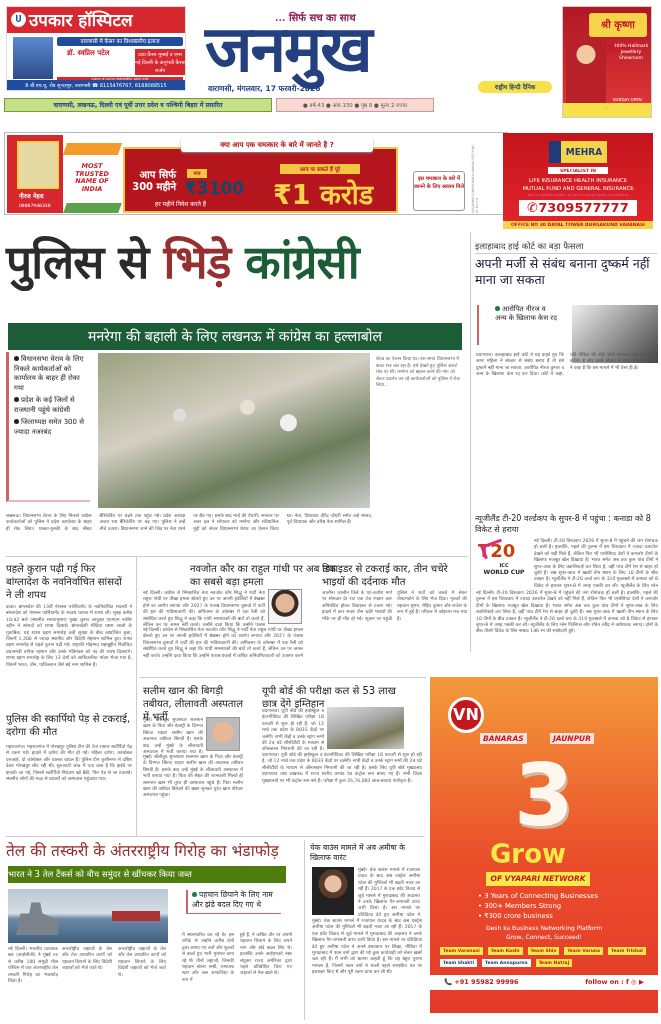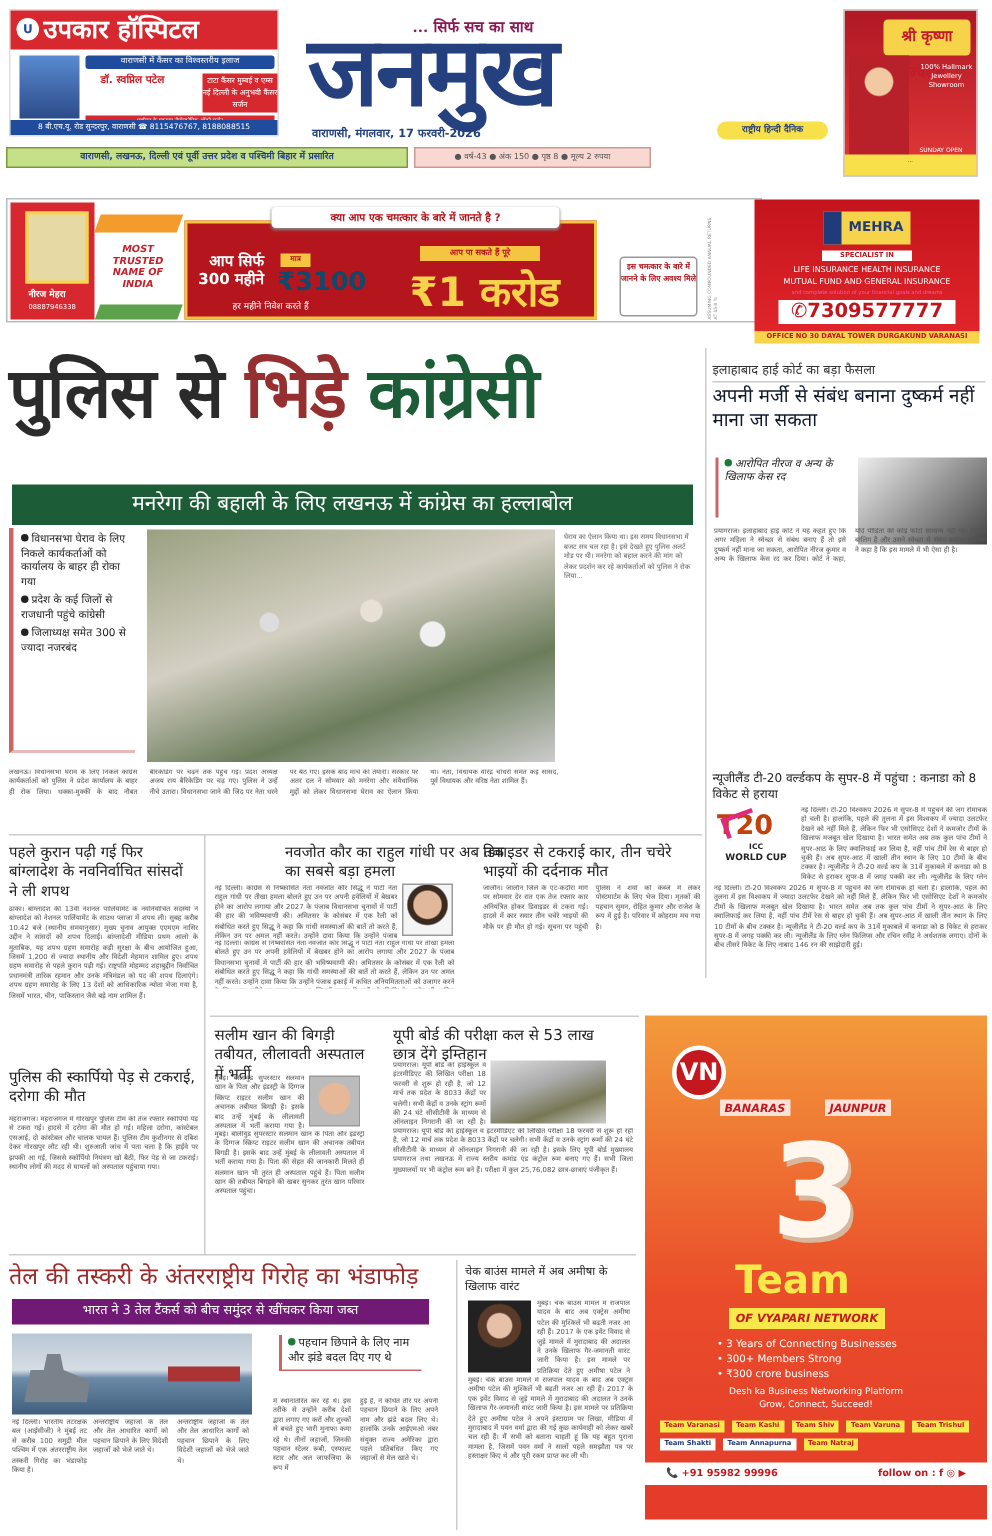--- a/index.html
+++ b/index.html
@@ -78,21 +78,21 @@
   #main-photo { left: 98px; top: 353px; width: 272px; height: 155px; background:
       radial-gradient(circle at 30% 40%, #ddd 0 6px, transparent 7px),
       radial-gradient(circle at 55% 35%, #e7e0d4 0 7px, transparent 8px),
       radial-gradient(circle at 70% 45%, #f0f0f0 0 8px, transparent 9px),
       linear-gradient(160deg, #9aa17f, #d4cfc3 40%, #6b7d5b 70%, #ccc); }
   #main-right-text { left: 376px; top: 356px; width: 88px; }
 
   
   #hc-kicker { left: 475px; top: 240px; width: 182px; font-size: 8.5px; color: #333; border-bottom: 1px solid #ccc; padding-bottom: 2px; }
   #hc-title { left: 475px; top: 256px; width: 182px; font-size: 12.5px; line-height: 16px; color: #0f172a; }
-  #hc-bullet { left: 477px; top: 305px; width: 80px; height: 40px; border-left: 2px solid #c66; padding-left: 4px; font-size: 7px; line-height: 8.5px; font-style: italic; }
+  #hc-bullet { left: 477px; top: 305px; width: 80px; height: 40px; border-left: 2px solid #c66; padding-left: 16px; font-size: 7px; line-height: 8.5px; }
   #hc-bullet .g { display: inline-block; width: 5px; height: 5px; border-radius: 50%; background: #1c7a3a; margin-right: 2px; }
   #hc-photo { left: 572px; top: 305px; width: 86px; height: 58px; background: linear-gradient(135deg, #eee, #888 60%, #444); }
 
   #t20-title { left: 475px; top: 513px; width: 182px; font-size: 8px; line-height: 11px; color: #222; }
   #t20-logo { left: 478px; top: 540px; width: 52px; height: 46px; }
   #t20-logo .n { font-size: 18px; font-weight: bold; color: #c2410c; text-align: left; line-height: 22px; }
   #t20-logo .icc { font-size: 5px; text-align: center; color: #222; font-weight: bold; }
   #t20-logo .wc { font-size: 6px; text-align: center; color: #222; font-weight: bold; }
   #t20-logo .sw { position: absolute; left: 4px; top: 2px; width: 22px; height: 14px; border-top: 3px solid #e0287d; border-left: 3px solid #e0287d; transform: rotate(-20deg); }
 
@@ -119,21 +119,21 @@
   #ad-vyapari .of { position: absolute; left: 56px; top: 195px; width: 104px; height: 14px; background: #f7e94a; color: #c4181f; font-size: 7.5px; line-height: 14px; text-align: center; font-style: italic; font-weight: bold; }
   #ad-vyapari .pts { position: absolute; left: 48px; top: 214px; font-size: 6.8px; line-height: 10px; }
   #ad-vyapari .desh { position: absolute; left: 0; top: 246px; width: 100%; text-align: center; font-size: 6px; line-height: 9px; }
   #ad-vyapari .teams { position: absolute; left: 10px; top: 270px; width: 210px; display: flex; flex-wrap: wrap; gap: 4px 5px; }
   #ad-vyapari .team { height: 8px; padding: 0 3px; font-size: 4.5px; line-height: 8px; background: #f7e94a; color: #c4181f; font-weight: bold; }
   #ad-vyapari .team.w { background: #fff; color: #1f3b7a; }
   #ad-vyapari .foot { position: absolute; left: 0; top: 298px; width: 100%; height: 15px; background: #fff; color: #c4181f; font-size: 6.5px; line-height: 15px; font-weight: bold; padding: 0 14px; display: flex; justify-content: space-between; }
 
   
   #oil-title { left: 6px; top: 840px; width: 290px; font-size: 15.5px; line-height: 22px; color: #9a2a2a; }
-  #oil-sub { left: 8px; top: 866px; width: 278px; height: 17px; background: #701a75; color: #fff; font-size: 8.5px; line-height: 17px; text-align: center; }
+  #oil-sub { left: 8px; top: 866px; width: 278px; height: 17px; background: #4d7c0f; color: #fff; font-size: 8.5px; line-height: 17px; text-align: left; }
   #oil-photo { left: 8px; top: 889px; width: 160px; height: 54px; background: linear-gradient(180deg, #b9c8d6 0%, #d6dde4 45%, #6a8aa8 55%, #3f5f7d 100%); }
   #oil-photo .ship { position: absolute; left: 8px; top: 10px; width: 44px; height: 36px; background: #7a838c; clip-path: polygon(0 100%, 10% 40%, 30% 40%, 35% 10%, 55% 10%, 60% 40%, 100% 60%, 95% 100%); }
   #oil-photo .tank { position: absolute; left: 104px; top: 22px; width: 48px; height: 10px; background: #a33; }
   #oil-bullet { left: 186px; top: 890px; width: 95px; border-left: 2px solid #c66; border-bottom: 1px solid #c66; padding: 0 0 3px 4px; font-size: 7.5px; line-height: 10px; }
   #oil-bullet .g { display: inline-block; width: 5px; height: 5px; border-radius: 50%; background: #1c7a3a; margin-right: 2px; }
 
   #cheque-title { left: 310px; top: 843px; width: 110px; font-size: 7.5px; line-height: 10px; color: #222; }
   #cheque-photo { left: 312px; top: 867px; width: 42px; height: 48px; background: radial-gradient(circle at 50% 35%, #e7c0a8 0 8px, #5a3a28 9px 14px, #222 15px); }
 </style>
 </head>
@@ -261,21 +261,21 @@
 <div id="up-title" class="abs h2">यूपी बोर्ड की परीक्षा कल से 53 लाख छात्र देंगे इम्तिहान</div>
 <div class="abs small" style="left:262px;top:708px;width:62px;height:42px;overflow:hidden;">प्रयागराज। यूपी बोर्ड की हाईस्कूल व इंटरमीडिएट की लिखित परीक्षा 18 फरवरी से शुरू हो रही है, जो 12 मार्च तक प्रदेश के 8033 केंद्रों पर चलेगी। सभी केंद्रों व उनके स्ट्रांग रूमों की 24 घंटे सीसीटीवी के माध्यम से ऑनलाइन निगरानी की जा रही है। इसके लिए यूपी बोर्ड मुख्यालय प्रयागराज तथा लखनऊ में राज्य स्तरीय कमांड एंड कंट्रोल रूम बनाए गए हैं। सभी जिला मुख्यालयों पर भी कंट्रोल रूम बने हैं। परीक्षा में कुल 25,76,082 छात्र-छात्राएं पंजीकृत हैं।</div>
 <div id="up-photo" class="abs"></div>
 <div class="abs small" style="left:262px;top:752px;width:160px;height:80px;overflow:hidden;">प्रयागराज। यूपी बोर्ड की हाईस्कूल व इंटरमीडिएट की लिखित परीक्षा 18 फरवरी से शुरू हो रही है, जो 12 मार्च तक प्रदेश के 8033 केंद्रों पर चलेगी। सभी केंद्रों व उनके स्ट्रांग रूमों की 24 घंटे सीसीटीवी के माध्यम से ऑनलाइन निगरानी की जा रही है। इसके लिए यूपी बोर्ड मुख्यालय प्रयागराज तथा लखनऊ में राज्य स्तरीय कमांड एंड कंट्रोल रूम बनाए गए हैं। सभी जिला मुख्यालयों पर भी कंट्रोल रूम बने हैं। परीक्षा में कुल 25,76,082 छात्र-छात्राएं पंजीकृत हैं।</div>
 
 <div id="ad-vyapari" class="abs">
   <div class="logo">VN</div>
   <div class="city" style="left:50px;">BANARAS</div>
   <div class="city" style="left:120px;">JAUNPUR</div>
   <div class="three">3</div>
-  <div class="years">Team</div>
+  <div class="years">Grow</div>
   <div class="of">OF VYAPARI NETWORK</div>
   <div class="pts">
     <div>• 3 Years of Connecting Businesses</div>
     <div>• 300+ Members Strong</div>
     <div>• ₹300 crore business</div>
   </div>
   <div class="desh">
     <div>Desh ka Business Networking Platform</div>
     <div>Grow, Connect, Succeed!</div>
   </div>

